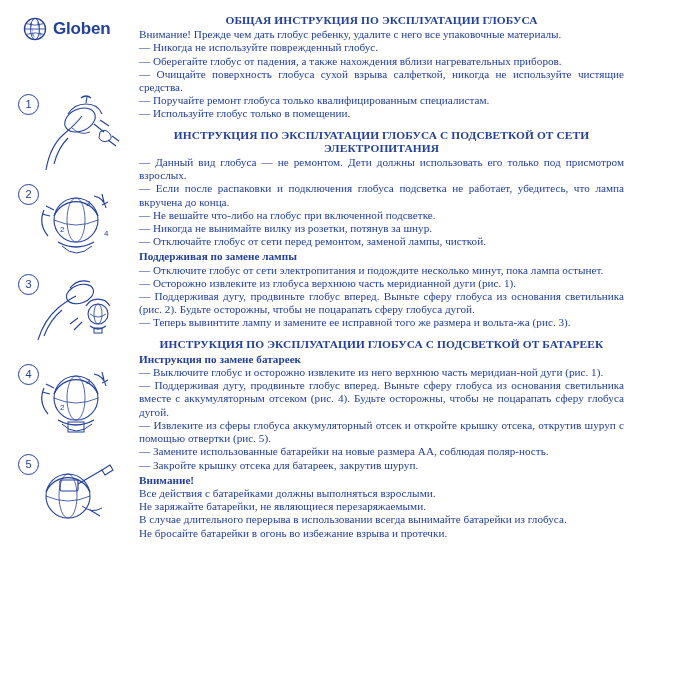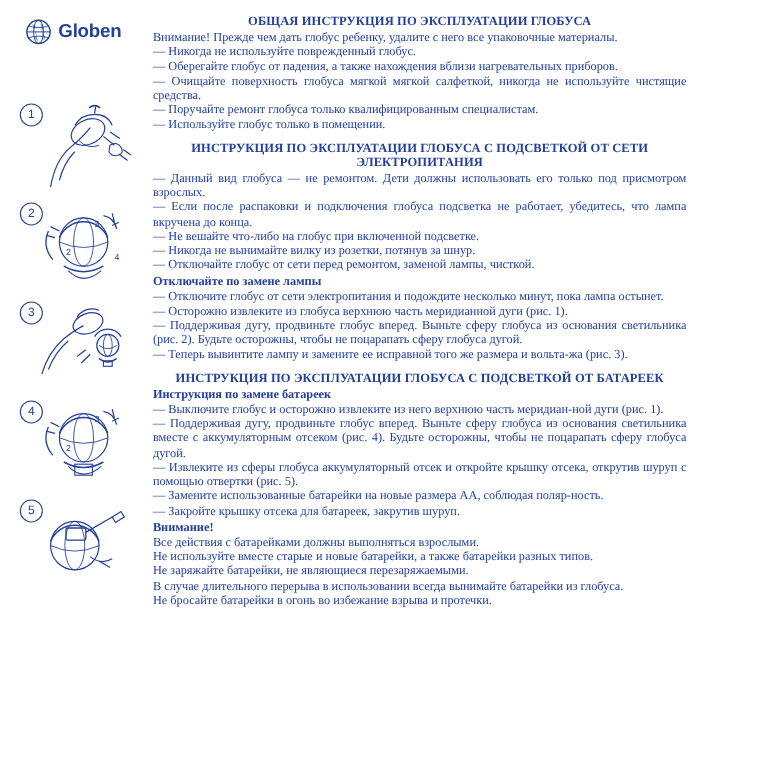--- a/index.html
+++ b/index.html
@@ -238,49 +238,48 @@
     </div>
   </div>
 
   <div class="right-col">
 
     <div class="sec">
       <h2 class="sec-title">ОБЩАЯ ИНСТРУКЦИЯ ПО ЭКСПЛУАТАЦИИ ГЛОБУСА</h2>
       <p class="para">Внимание! Прежде чем дать глобус ребенку, удалите с него все упаковочные материалы.</p>
       <p class="para">— Никогда не используйте поврежденный глобус.</p>
       <p class="para">— Оберегайте глобус от падения, а также нахождения вблизи нагревательных приборов.</p>
-      <p class="para">— Очищайте поверхность глобуса мягкой мягкой салфеткой, никогда не используйте чистящие средства.</p>
+      <p class="para">— Очищайте поверхность глобуса сухой взрыва салфеткой, никогда не используйте чистящие средства.</p>
       <p class="para">— Поручайте ремонт глобуса только квалифицированным специалистам.</p>
       <p class="para">— Используйте глобус только в помещении.</p>
     </div>
 
     <div class="sec">
       <h2 class="sec-title">ИНСТРУКЦИЯ ПО ЭКСПЛУАТАЦИИ ГЛОБУСА С ПОДСВЕТКОЙ ОТ СЕТИ ЭЛЕКТРОПИТАНИЯ</h2>
       <p class="para">— Данный вид глобуса — не ремонтом. Дети должны использовать его только под присмотром взрослых.</p>
       <p class="para">— Если после распаковки и подключения глобуса подсветка не работает, убедитесь, что лампа вкручена до конца.</p>
       <p class="para">— Не вешайте что-либо на глобус при включенной подсветке.</p>
       <p class="para">— Никогда не вынимайте вилку из розетки, потянув за шнур.</p>
       <p class="para">— Отключайте глобус от сети перед ремонтом, заменой лампы, чисткой.</p>
-      <h3 class="sub-title">Отключайте по замене лампы</h3>
+      <h3 class="sub-title">Поддерживая по замене лампы</h3>
       <p class="para">— Отключите глобус от сети электропитания и подождите несколько минут, пока лампа остынет.</p>
       <p class="para">— Осторожно извлеките из глобуса верхнюю часть меридианной дуги (рис. 1).</p>
       <p class="para">— Поддерживая дугу, продвиньте глобус вперед. Выньте сферу глобуса из основания светильника (рис. 2). Будьте осторожны, чтобы не поцарапать сферу глобуса дугой.</p>
       <p class="para">— Теперь вывинтите лампу и замените ее исправной того же размера и вольта-жа (рис. 3).</p>
     </div>
 
     <div class="sec">
       <h2 class="sec-title">ИНСТРУКЦИЯ ПО ЭКСПЛУАТАЦИИ ГЛОБУСА С ПОДСВЕТКОЙ ОТ БАТАРЕЕК</h2>
       <h3 class="sub-title">Инструкция по замене батареек</h3>
       <p class="para">— Выключите глобус и осторожно извлеките из него верхнюю часть меридиан-ной дуги (рис. 1).</p>
       <p class="para">— Поддерживая дугу, продвиньте глобус вперед. Выньте сферу глобуса из основания светильника вместе с аккумуляторным отсеком (рис. 4). Будьте осторожны, чтобы не поцарапать сферу глобуса дугой.</p>
       <p class="para">— Извлеките из сферы глобуса аккумуляторный отсек и откройте крышку отсека, открутив шуруп с помощью отвертки (рис. 5).</p>
       <p class="para">— Замените использованные батарейки на новые размера АА, соблюдая поляр-ность.</p>
       <p class="para">— Закройте крышку отсека для батареек, закрутив шуруп.</p>
       <h3 class="sub-title">Внимание!</h3>
       <p class="para">Все действия с батарейками должны выполняться взрослыми.</p>
-      <p class="para">Не используйте вместе старые и новые батарейки, а также батарейки разных типов.</p>
       <p class="para">Не заряжайте батарейки, не являющиеся перезаряжаемыми.</p>
       <p class="para">В случае длительного перерыва в использовании всегда вынимайте батарейки из глобуса.</p>
       <p class="para">Не бросайте батарейки в огонь во избежание взрыва и протечки.</p>
     </div>
 
   </div>
 </div>
 
 </body></html>

